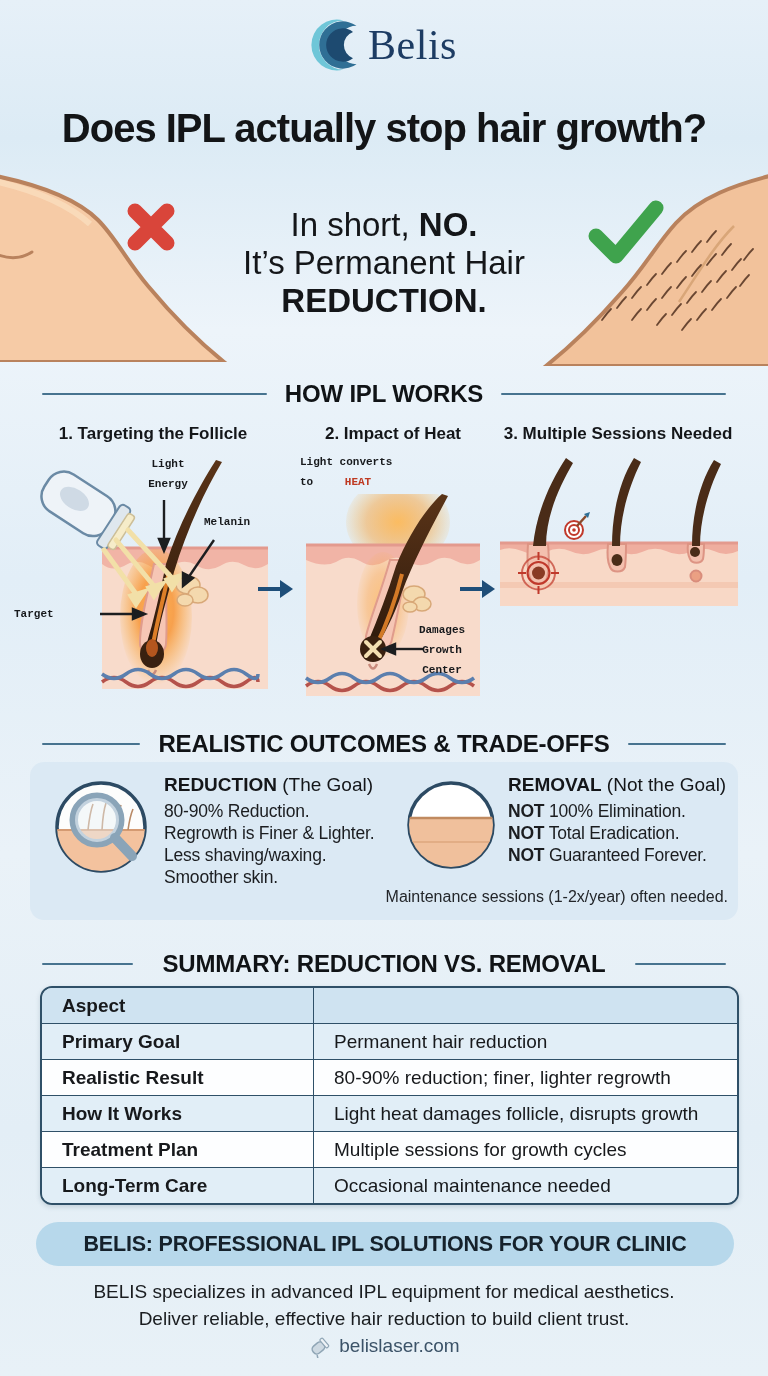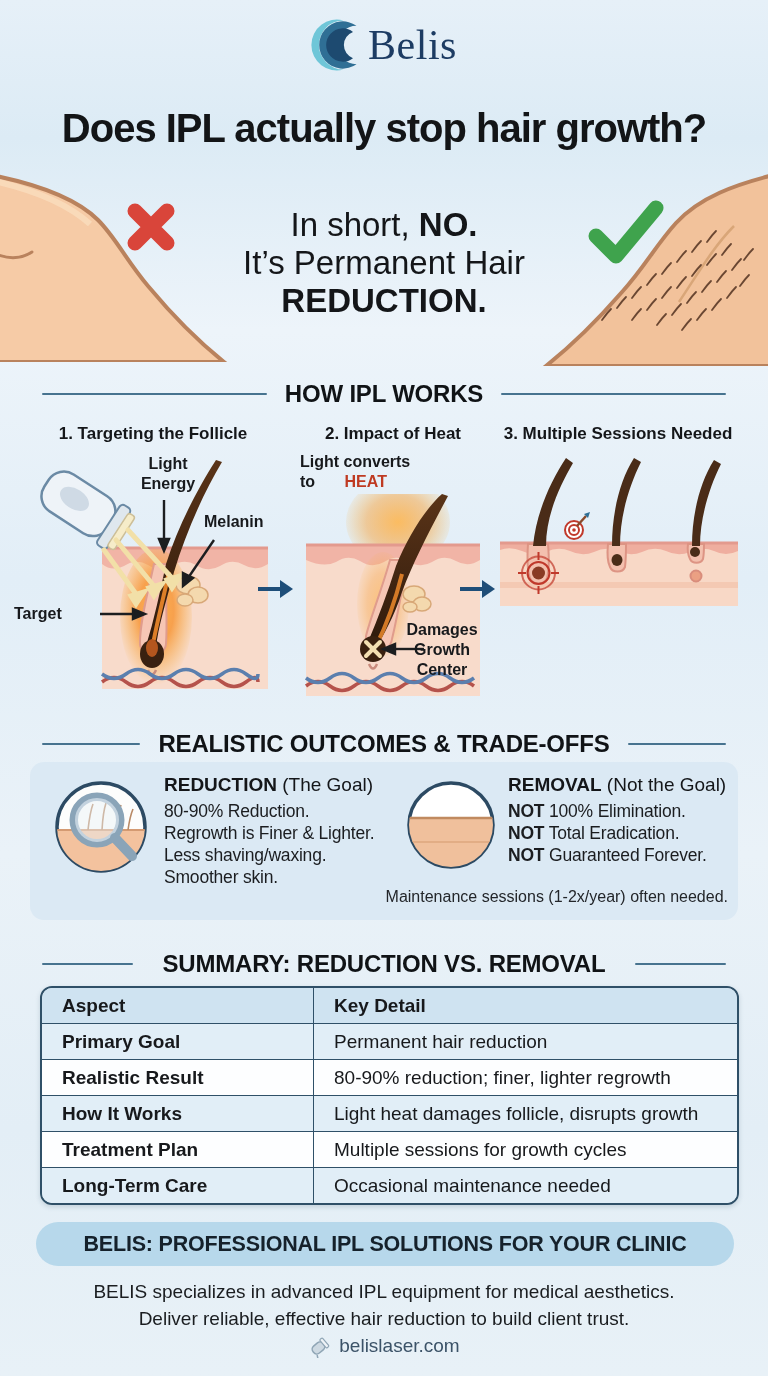--- a/index.html
+++ b/index.html
@@ -24,21 +24,21 @@
   .hero-text b{font-weight:800;}
 
   
   .sechead{position:absolute;left:42px;right:42px;display:flex;align-items:center;gap:18px;}
   .sechead .rule{flex:1;height:2px;background:#47738f;border-radius:1px;}
   .sechead .txt{font-size:24px;font-weight:800;letter-spacing:-.2px;color:#101316;white-space:nowrap;}
 
   
   .panels{position:absolute;top:424px;left:0;width:768px;height:296px;}
   .panel-title{position:absolute;top:0;font-size:17px;font-weight:700;color:#141619;text-align:center;white-space:nowrap;}
-  .lbl{position:absolute;font-size:16px;font-weight:600;color:#17191c;line-height:20px;}
+  .lbl{position:absolute;font-size:11px;font-weight:600;color:#17191c;line-height:20px;font-family:Liberation Mono, monospace;}
   .heat{font-weight:800;color:#bf3a22;padding-left:25px;}
   .phase-row{position:absolute;left:500px;top:604px;width:238px;display:flex;font-size:16.5px;font-weight:500;line-height:19px;color:#17191c;}
   .note{position:absolute;left:502px;top:652px;width:236px;font-size:16px;line-height:20px;color:#1a1c1f;}
 
   
   .card{position:absolute;left:30px;top:762px;width:708px;height:158px;background:#dbe9f4;border-radius:14px;}
   .oc-title{font-size:19px;color:#141619;}
   .oc-title b{font-weight:800;}
   .oc-lines{margin-top:4px;font-size:17.5px;line-height:22px;color:#1b1d20;letter-spacing:-.2px;}
   .oc-lines b{font-weight:800;}
@@ -361,21 +361,20 @@
 
   <div class="sechead" style="top:950px;gap:30px;">
     <div class="rule"></div>
     <div class="txt">SUMMARY: REDUCTION VS. REMOVAL</div>
     <div class="rule"></div>
   </div>
 
   <div class="tbl">
     <div class="trow thead">
       <div class="tc c1">Aspect</div>
-      <div class="tc c2">Key Detail</div>
     </div>
     <div class="trow alt-b">
       <div class="tc c1">Primary Goal</div>
       <div class="tc c2">Permanent hair reduction</div>
     </div>
     <div class="trow alt-w">
       <div class="tc c1">Realistic Result</div>
       <div class="tc c2">80-90% reduction; finer, lighter regrowth</div>
     </div>
     <div class="trow alt-b">

